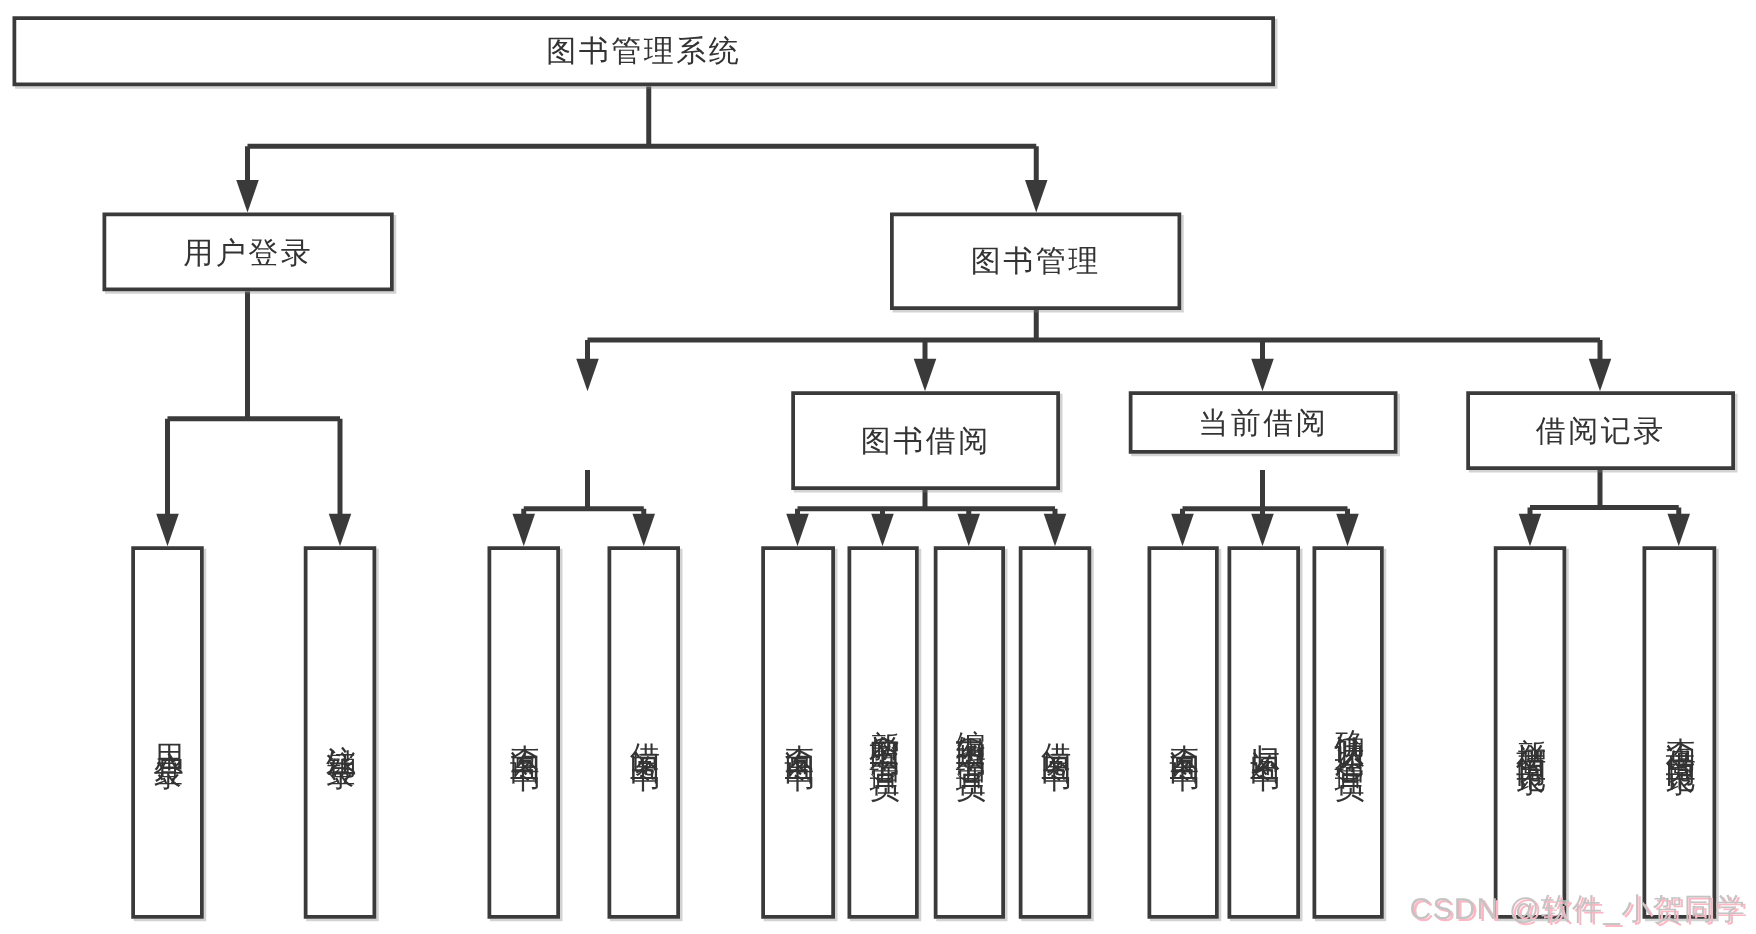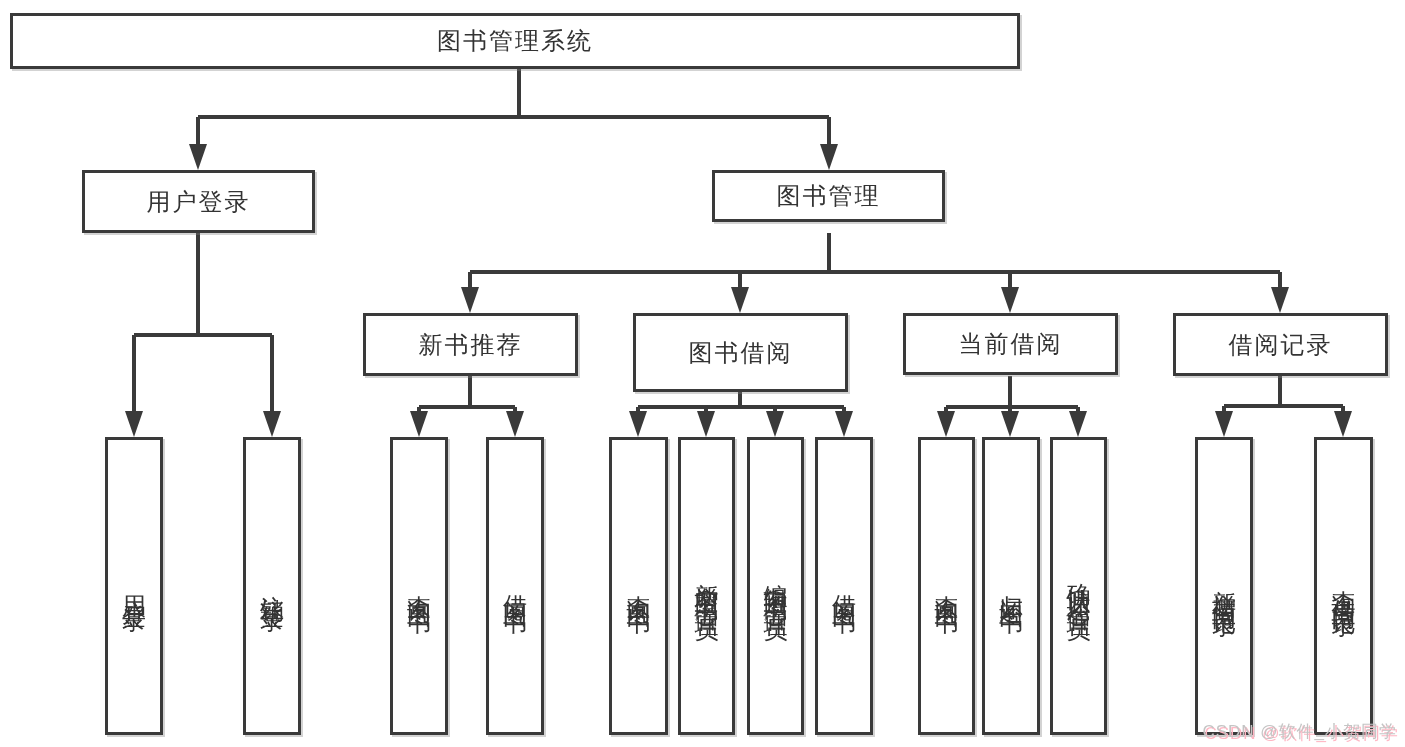--- a/index.html
+++ b/index.html
@@ -44,21 +44,21 @@
     text-orientation: mixed;
     font-size: 24px;
     letter-spacing: 5px;
     line-height: 1;
   }
   #watermark {
     position: absolute;
     right: 8px;
     bottom: 4px;
     z-index: 3;
-    font-size: 17px;
+    font-size: 24px;
     letter-spacing: 1px;
     color: var(--wm-color, #c4c4c4);
     text-shadow: 2px 2px 0 var(--wm-shadow, #ffb6c3);
     white-space: nowrap;
     pointer-events: none;
   }
 </style>
 </head>
 <body>
 
@@ -113,24 +113,23 @@
       <polygon points="835,411 853,411 844,437" fill="#3a3a3a"></polygon>
       <polygon points="937,411 955,411 946,437" fill="#3a3a3a"></polygon>
       <polygon points="1001,411 1019,411 1010,437" fill="#3a3a3a"></polygon>
       <polygon points="1069,411 1087,411 1078,437" fill="#3a3a3a"></polygon>
       <polygon points="1215,411 1233,411 1224,437" fill="#3a3a3a"></polygon>
       <polygon points="1334,411 1352,411 1343,437" fill="#3a3a3a"></polygon>
     </svg>
   <div id="watermark">CSDN @软件_小贺同学</div>
 <div class="node h" style="left: 10px; top: 13px; width: 1010px; height: 56px;">图书管理系统</div>
     <div class="node h" style="left: 82px; top: 170px; width: 233px; height: 63px;">用户登录</div>
-    <div class="node h" style="left: 712px; top: 170px; width: 233px; height: 52px;">图书管理</div>
-    <div class="node h" style="left: 363px; top: 313px; width: 215px; height: 63px;">新书推荐</div>
+    <div class="node h" style="left: 712px; top: 170px; width: 233px; height: 78px;">图书管理</div>
     <div class="node h" style="left: 633px; top: 313px; width: 215px; height: 79px;">图书借阅</div>
-    <div class="node h" style="left: 903px; top: 313px; width: 215px; height: 62px;">当前借阅</div>
+    <div class="node h" style="left: 903px; top: 313px; width: 215px; height: 50px;">当前借阅</div>
     <div class="node h" style="left: 1173px; top: 313px; width: 215px; height: 63px; font-family: Liberation Mono, monospace;">借阅记录</div>
     <div class="node v" style="left: 105px; top: 437px; width: 58px; height: 298px;">用户登录</div>
     <div class="node v" style="left: 243px; top: 437px; width: 58px; height: 298px;">注销登录</div>
     <div class="node v" style="left: 390px; top: 437px; width: 58px; height: 298px;">查询图书</div>
     <div class="node v" style="left: 486px; top: 437px; width: 58px; height: 298px;">借阅图书</div>
     <div class="node v" style="left: 609px; top: 437px; width: 59px; height: 298px;">查询图书</div>
     <div class="node v" style="left: 678px; top: 437px; width: 57px; height: 298px;">新增图书（管理员）</div>
     <div class="node v" style="left: 747px; top: 437px; width: 57px; height: 298px;">编辑图书（管理员）</div>
     <div class="node v" style="left: 815px; top: 437px; width: 58px; height: 298px;">借阅图书</div>
     <div class="node v" style="left: 918px; top: 437px; width: 57px; height: 298px;">查询图书</div>

